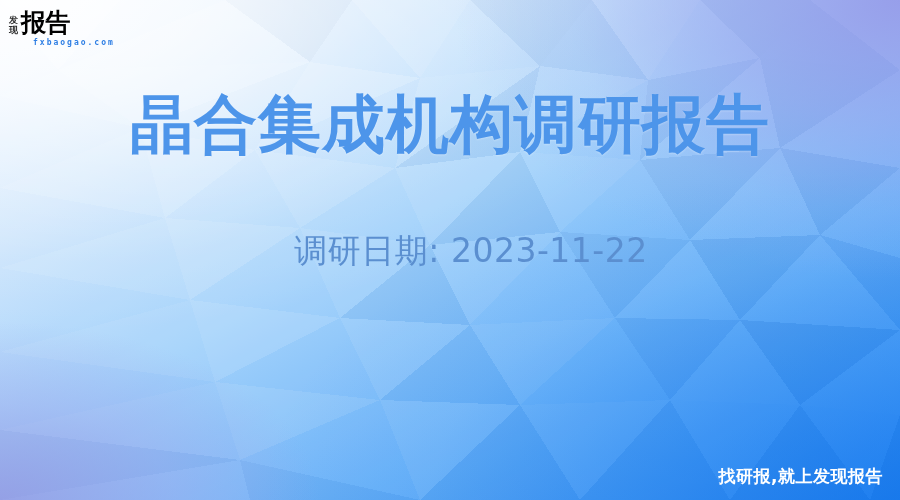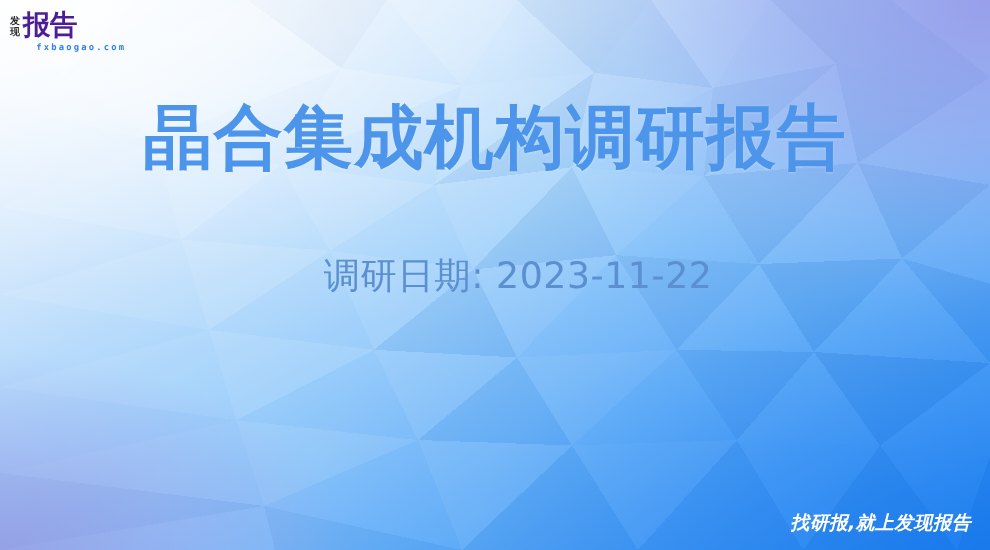--- a/index.html
+++ b/index.html
@@ -82,21 +82,21 @@
     line-height:10px;
     font-weight:700;
     color:#2b2b2b;
     letter-spacing:0px;
     font-family:"DejaVu Sans","Liberation Sans", sans-serif;
   }
   .logo-main {
     font-size:25px;
     line-height:26px;
     font-weight:900;
-    color:#4c1d95;
+    color:#000000;
     letter-spacing:-0.5px;
     font-family:"DejaVu Sans","Liberation Sans", sans-serif;
   }
   .logo-domain {
     margin-top:2px;
     font-size:8px;
     line-height:10px;
     font-weight:700;
     color:#2f7fe4;
     letter-spacing:2.0px;
@@ -142,21 +142,20 @@
   }
 
   
   .slogan {
     position:absolute;
     right:17px; bottom:13px;
     z-index:6;
     font-size:17px;
     line-height:22px;
     font-weight:800;
-    font-style:italic;
     color:#ffffff;
     letter-spacing:0.5px;
     font-family:"DejaVu Sans","Liberation Sans", sans-serif;
     white-space:nowrap;
     margin-top:40px;
   }
 </style>
 </head>
 <body>
 

